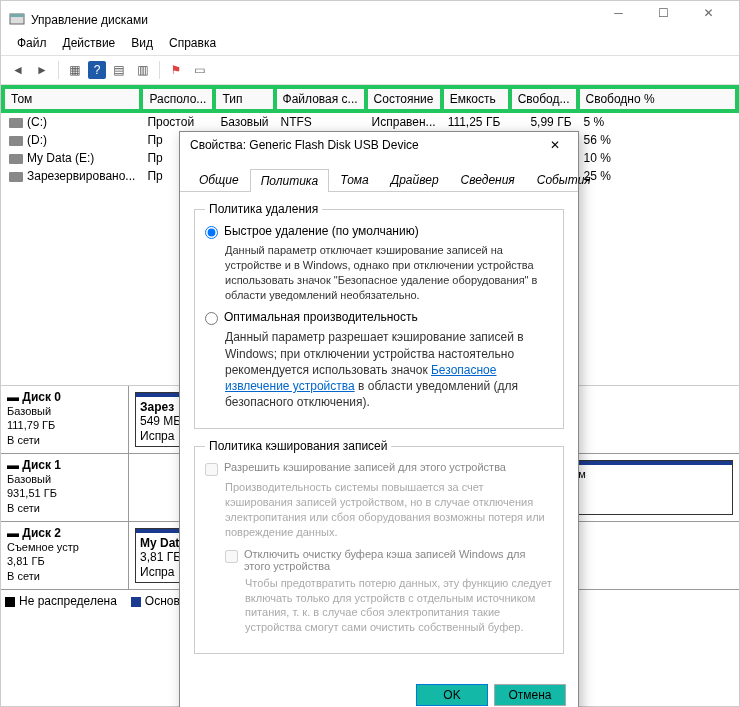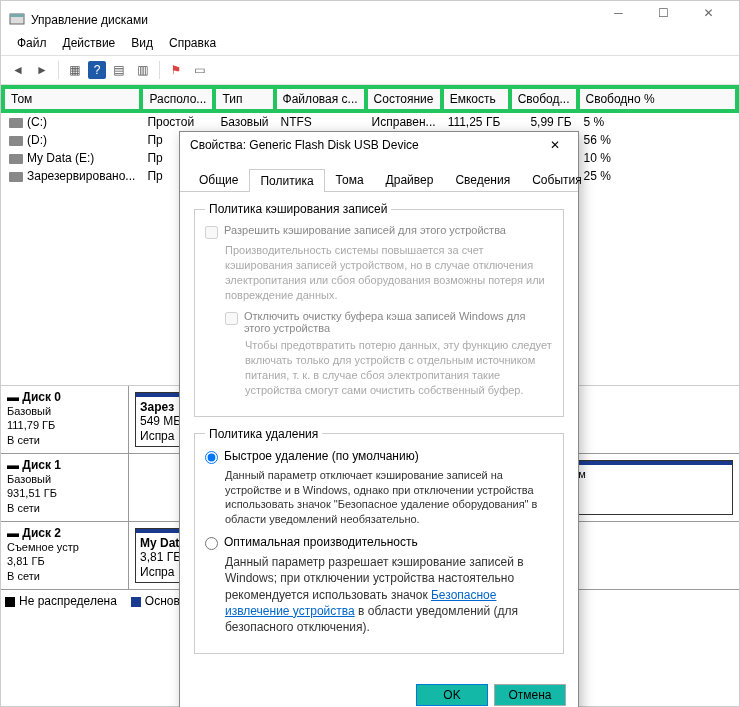--- a/index.html
+++ b/index.html
@@ -27,21 +27,21 @@
 .disk-parts { flex: 1; display: flex; padding: 6px; gap: 0; }
 .part-box { border: 1px solid #333; padding: 4px; font-size: 11px; line-height: 1.2; min-width: 60px; }
 .part-stripe { height: 4px; background: #1a3a8f; margin: -4px -4px 3px -4px; }
 .legend { padding: 4px 4px; display: flex; gap: 14px; }
 .legend-sq { display: inline-block; width: 10px; height: 10px; margin-right: 4px; vertical-align: middle; }
 .dialog { position: absolute; left: 178px; top: 130px; width: 400px; background: #fff; border: 1px solid #888; box-shadow: 3px 3px 12px rgba(0,0,0,0.25); z-index: 10; }
 .dialog-title { display: flex; align-items: flex-start; padding: 6px 10px; font-size: 12px; }
 .dialog-title span { flex: 1; }
 .dlg-close { width: 26px; height: 20px; text-align: center; }
 .tabs { display: flex; border-bottom: 1px solid #ccc; padding: 0 8px; margin-top: 4px; }
-.tab { padding: 4px 10px; border: 1px solid transparent; border-bottom: none; cursor: default; }
+.tab { padding: 4px 10px; border: 1px solid transparent; border-bottom: none; cursor: default; font-style: italic; }
 .tab.active { border-color: #ccc; background: #fff; position: relative; top: 1px; }
 .tab-content { padding: 10px 14px; }
 .fieldset { border: 1px solid #ccc; padding: 8px 10px 10px; margin-bottom: 10px; }
 .fieldset-legend { font-size: 12px; padding: 0 4px; }
 .radio-row { display: flex; align-items: flex-start; margin-bottom: 4px; }
 .radio-row input { margin: 2px 6px 0 0; }
 .radio-label { font-size: 12px; }
 .desc { font-size: 11px; color: #333; margin-left: 20px; margin-bottom: 8px; line-height: 1.35; }
 .desc a { color: #0066cc; }
 .chk-row { display: flex; align-items: flex-start; margin-bottom: 4px; }
@@ -183,46 +183,46 @@
     <div class="tabs">
       <div class="tab">Общие</div>
       <div class="tab active">Политика</div>
       <div class="tab">Тома</div>
       <div class="tab">Драйвер</div>
       <div class="tab">Сведения</div>
       <div class="tab">События</div>
     </div>
     <div class="tab-content">
       <fieldset class="fieldset">
+        <legend class="fieldset-legend">Политика удаления</legend>
+        <div class="radio-row">
+          <input type="radio" checked="" style="">
+          <span class="radio-label">Быстрое удаление (по умолчанию)</span>
+        </div>
+        <div class="desc">Данный параметр отключает кэширование записей на устройстве и в Windows, однако при отключении устройства использовать значок "Безопасное удаление оборудования" в области уведомлений необязательно.</div>
+        <div class="radio-row">
+          <input type="radio" style="">
+          <span class="radio-label">Оптимальная производительность</span>
+        </div>
+        <div class="desc">
+          <span>Данный параметр разрешает кэширование записей в Windows; при отключении устройства настоятельно рекомендуется использовать значок </span><a href="#">Безопасное извлечение устройства</a><span> в области уведомлений (для безопасного отключения).</span>
+        </div>
+      </fieldset>
+      <fieldset class="fieldset">
         <legend class="fieldset-legend">Политика кэширования записей</legend>
         <div class="chk-row">
           <input type="checkbox" disabled="" style="">
           <span class="chk-label">Разрешить кэширование записей для этого устройства</span>
         </div>
         <div class="chk-desc">Производительность системы повышается за счет кэширования записей устройством, но в случае отключения электропитания или сбоя оборудования возможны потеря или повреждение данных.</div>
         <div class="chk-row" style="margin-left:20px">
           <input type="checkbox" disabled="" style="">
           <span class="chk-label">Отключить очистку буфера кэша записей Windows для этого устройства</span>
         </div>
         <div class="chk-desc" style="margin-left:40px">Чтобы предотвратить потерю данных, эту функцию следует включать только для устройств с отдельным источником питания, т. к. в случае сбоя электропитания такие устройства смогут сами очистить собственный буфер.</div>
       </fieldset>
-      <fieldset class="fieldset">
-        <legend class="fieldset-legend">Политика удаления</legend>
-        <div class="radio-row">
-          <input type="radio" checked="" style="">
-          <span class="radio-label">Быстрое удаление (по умолчанию)</span>
-        </div>
-        <div class="desc">Данный параметр отключает кэширование записей на устройстве и в Windows, однако при отключении устройства использовать значок "Безопасное удаление оборудования" в области уведомлений необязательно.</div>
-        <div class="radio-row">
-          <input type="radio" style="">
-          <span class="radio-label">Оптимальная производительность</span>
-        </div>
-        <div class="desc">
-          <span>Данный параметр разрешает кэширование записей в Windows; при отключении устройства настоятельно рекомендуется использовать значок </span><a href="#">Безопасное извлечение устройства</a><span> в области уведомлений (для безопасного отключения).</span>
-        </div>
-      </fieldset>
     </div>
     <div class="dlg-buttons">
       <button class="btn primary">OK</button>
       <button class="btn">Отмена</button>
     </div>
   </div>
 </div>
 
 </body></html>

